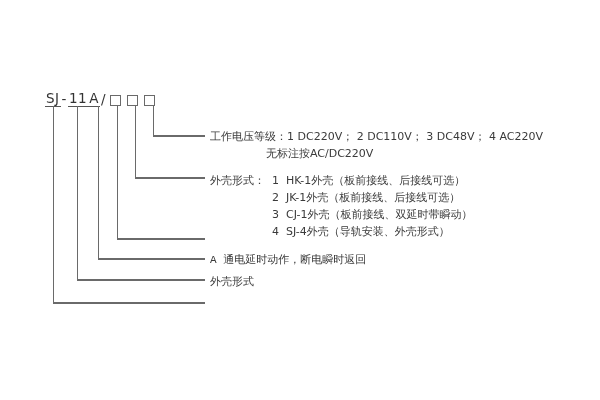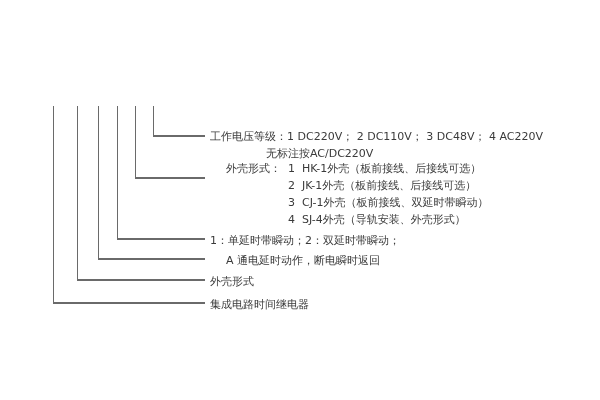--- a/index.html
+++ b/index.html
@@ -57,20 +57,30 @@
     white-space:nowrap;
   }
   .list .txt{display:table-cell;white-space:nowrap;}
   .indent{display:block;padding-left:56px;}
 </style>
 </head>
 <body>
 
 <div id="stage">
 
+  <div class="model-row">
+    <span class="model-seg u">SJ</span>
+    <span class="model-seg">-</span>
+    <span class="model-seg u">11</span>
+    <span class="model-seg u">A</span>
+    <span class="model-seg">/</span>
+    <span class="slot"></span>
+    <span class="slot"></span>
+    <span class="slot"></span>
+  </div>
 
   <svg id="leaders" viewBox="0 0 600 400" width="600" height="400" aria-hidden="true">
     <g fill="none" stroke="#6a6a6a" stroke-width="1.2" shape-rendering="crispEdges">
 
       <path d="M153.5,106 L153.5,136 L205,136"></path>
 
       <path d="M135.5,106 L135.5,178 L205,178"></path>
 
       <path d="M117.5,106 L117.5,239 L205,239"></path>
 
@@ -80,21 +90,21 @@
 
       <path d="M53.5,106 L53.5,303 L205,303"></path>
     </g>
   </svg>
 
   <div class="ann" style="left:210px;top:128px;">
     <span class="l">工作电压等级：1 DC220V；  2 DC110V；  3 DC48V；  4 AC220V</span>
     <span class="l indent">无标注按AC/DC220V</span>
   </div>
 
-  <div class="ann" style="left:210px;top:160px;margin-left:16px;">
+  <div class="ann" style="left:210px;top:172px;">
     <div class="list">
       <div class="li">
         <span class="num">外壳形式：</span>
         <span class="num">1</span>
         <span class="txt">HK-1外壳（板前接线、后接线可选）</span>
       </div>
       <div class="li">
         <span class="num"></span>
         <span class="num">2</span>
         <span class="txt">JK-1外壳（板前接线、后接线可选）</span>
@@ -105,29 +115,23 @@
         <span class="txt">CJ-1外壳（板前接线、双延时带瞬动）</span>
       </div>
       <div class="li">
         <span class="num"></span>
         <span class="num">4</span>
         <span class="txt">SJ-4外壳（导轨安装、外壳形式）</span>
       </div>
     </div>
   </div>
 
-  <div class="ann" style="left:210px;top:232px;">
-    <span class="l">1：单延时带瞬动；2：双延时带瞬动；</span>
-  </div>
 
-  <div class="ann" style="left:226px;top:252px;">
+  <div class="ann" style="left:210px;top:252px;font-family:Liberation Mono, monospace;">
     <span class="l">A  通电延时动作，断电瞬时返回</span>
   </div>
 
   <div class="ann" style="left:210px;top:273px;">
     <span class="l">外壳形式</span>
   </div>
 
-  <div class="ann" style="left:210px;top:296px;">
-    <span class="l">集成电路时间继电器</span>
-  </div>
 
 </div>
 
 </body></html>

